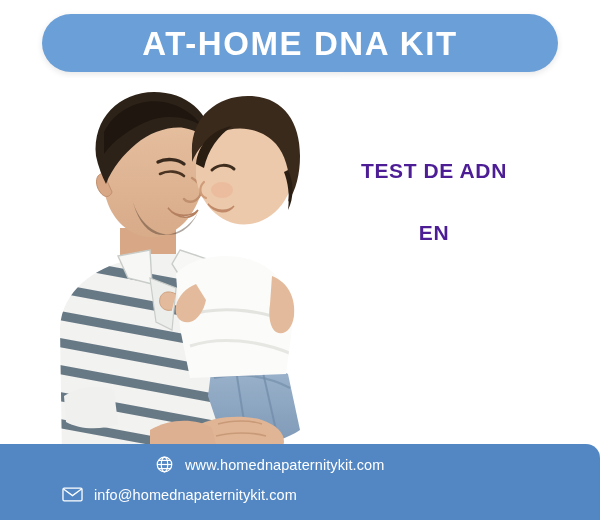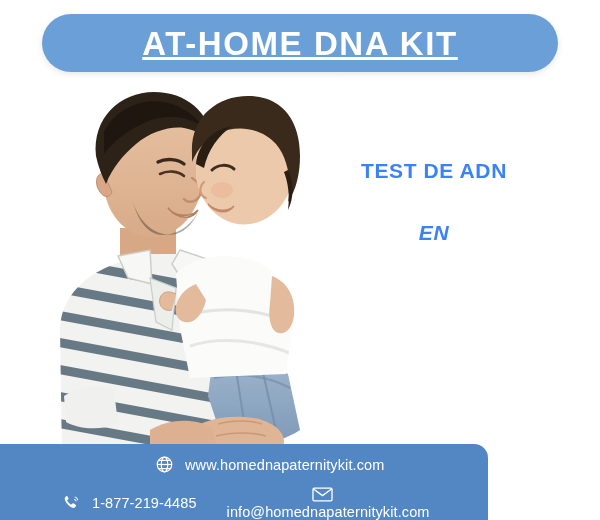--- a/index.html
+++ b/index.html
@@ -36,21 +36,20 @@
     justify-content: center;
   }
   .title-text {
     color: #ffffff;
     font-size: 33px;
     font-weight: bold;
     letter-spacing: 1.6px;
     line-height: 1;
     white-space: nowrap;
     font-family: "Liberation Sans", sans-serif;
-    text-decoration: underline;
   }
 
   
   .photo {
     position: absolute;
     left: 0px;
     top: 78px;
     width: 340px;
     height: 400px;
   }
@@ -58,39 +57,39 @@
 
   
   .headline-block {
     position: absolute;
     left: 268px;
     top: 160px;
     width: 332px;
     text-align: center;
   }
   .headline-line {
-    color: #3b82f6;
+    color: #4c1d95;
     font-weight: bold;
     font-size: 21px;
     letter-spacing: 0.6px;
     line-height: 1;
     margin: 0;
     white-space: nowrap;
     font-family: "Liberation Sans", sans-serif;
   }
   .headline-line.l1 { margin-bottom: 41px; }
-  .headline-line.l2 { margin-bottom: 46px; font-style: italic; }
+  .headline-line.l2 { margin-bottom: 46px; }
   .headline-line.l3 { font-size: 20.5px; }
 
   
   .footer {
     position: absolute;
     left: 0;
     top: 444px;
-    width: 488px;
+    width: 600px;
     height: 76px;
     background: #5387c4;
     border-top-right-radius: 14px;
     z-index: 5;
   }
   .footer-row {
     position: absolute;
     display: flex;
     align-items: center;
     color: #ffffff;
@@ -246,30 +245,20 @@
             <line x1="2.8" y1="12" x2="21.2" y2="12"></line>
             <line x1="4.3" y1="6.8" x2="19.7" y2="6.8"></line>
             <line x1="4.3" y1="17.2" x2="19.7" y2="17.2"></line>
           </svg>
         </span>
         <span class="footer-text">www.homednapaternitykit.com</span>
       </div>
     </div>
 
     <div class="footer-row row-contact">
-      <div class="contact-item">
-        <span class="ic">
-          <svg width="19" height="19" viewBox="0 0 24 24">
-            <path d="M6.6 3.4c-.9 0-2.6 1.5-3 2.7-.5 1.5.2 3.6 1.9 6.2 1.9 2.9 4.6 5.2 6.9 6.1 1.7.7 3.1.6 4-.4.8-.9 1.6-2.2 1.3-2.8-.2-.4-3.1-2.3-3.7-2.3-.4 0-.9.4-1.5 1.1-.5.6-.8.7-1.5.4-1.4-.7-3.7-3.1-4.3-4.5-.3-.7-.2-1 .5-1.5.8-.6 1.1-1.1 1-1.5-.1-.6-1.9-3.5-2.3-3.6-.1 0-.2 0-.3.1z" fill="#ffffff"></path>
-            <path d="M16.6 5.2c1.6.5 2.8 1.8 3.2 3.4" stroke="#ffffff" stroke-width="1.3" fill="none" stroke-linecap="round"></path>
-            <path d="M15.9 8.1c.9.3 1.6 1 1.8 1.9" stroke="#ffffff" stroke-width="1.3" fill="none" stroke-linecap="round"></path>
-          </svg>
-        </span>
-        <span class="footer-text">1-877-219-4485</span>
-      </div>
 
       <div class="contact-item">
         <span class="ic">
           <svg width="21" height="19" viewBox="0 0 26 20" fill="none" stroke="#ffffff" stroke-width="1.6">
             <rect x="1.2" y="2.2" width="23.6" height="15.6" rx="1.6"></rect>
             <path d="M1.8 3.2 L13 11.4 L24.2 3.2"></path>
           </svg>
         </span>
         <span class="footer-text">info@homednapaternitykit.com</span>
       </div>

